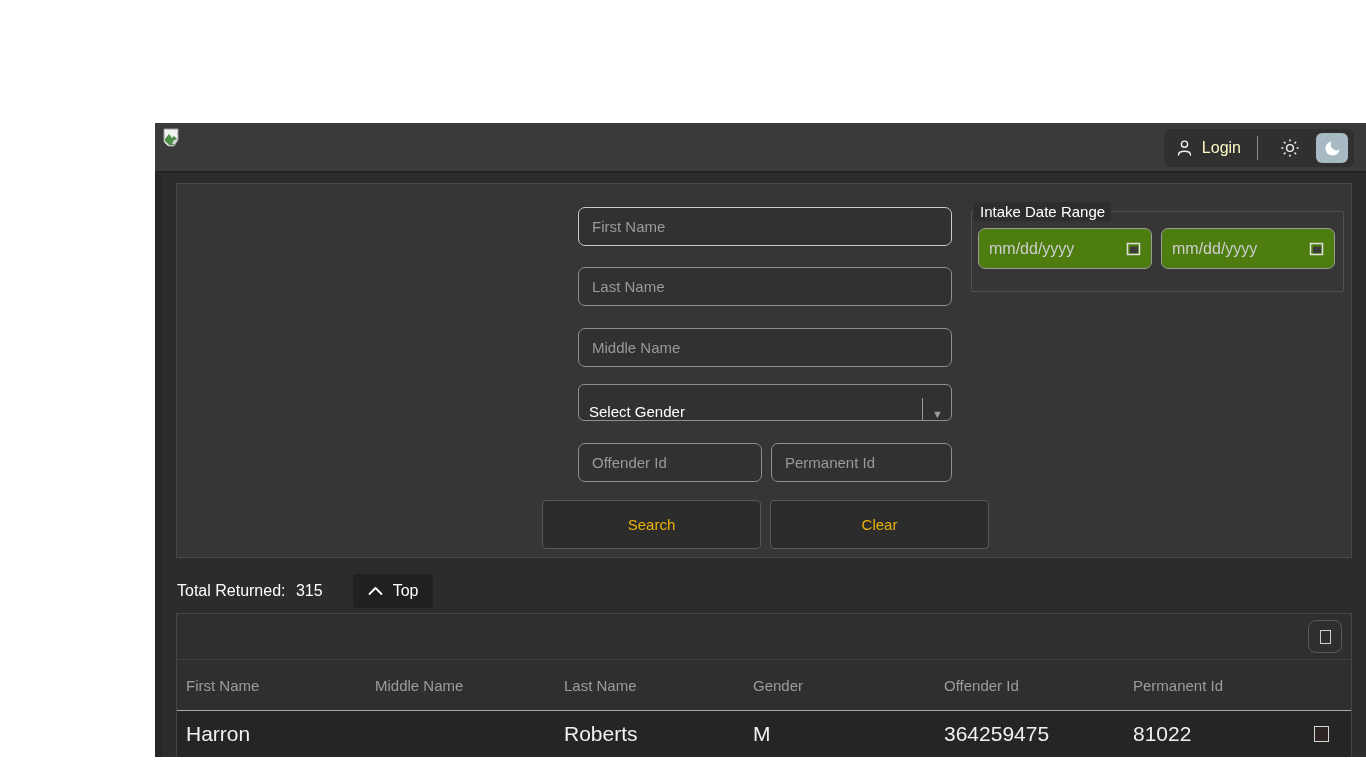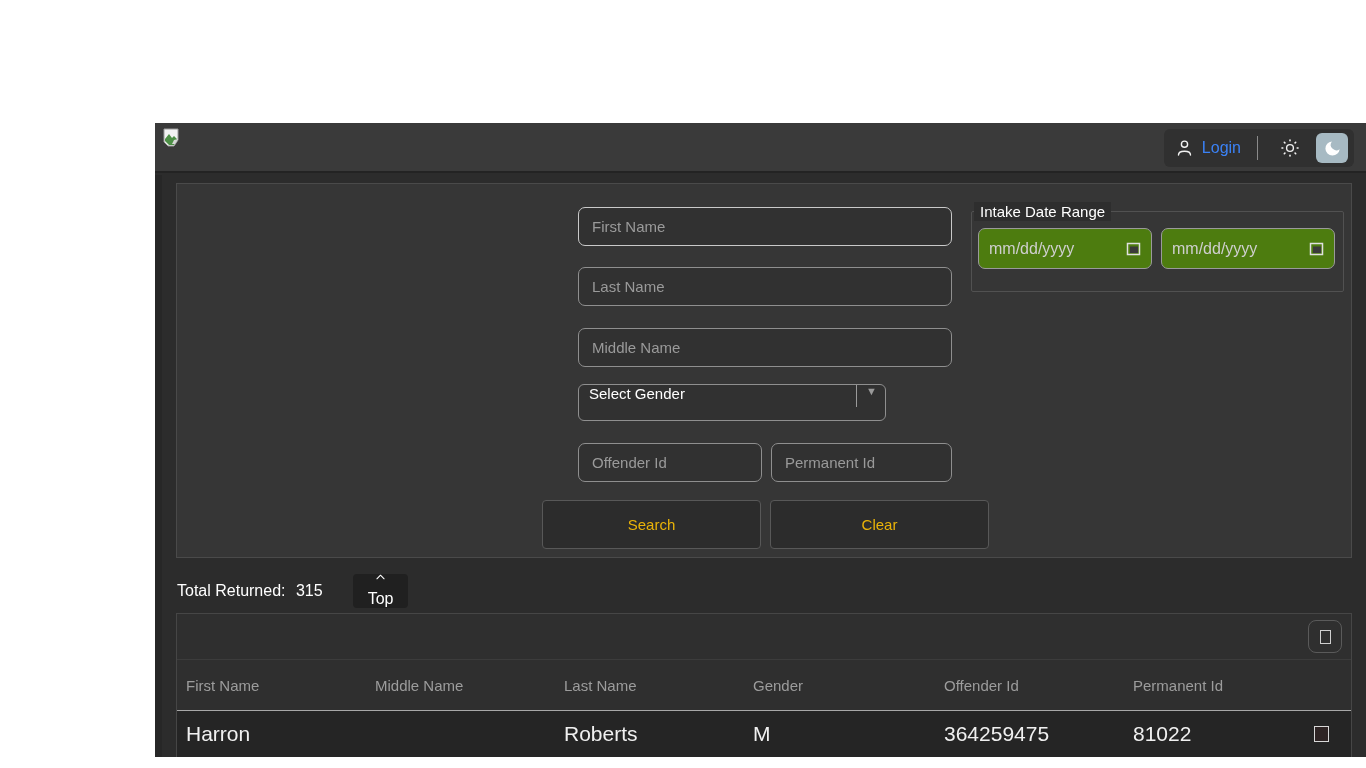--- a/index.html
+++ b/index.html
@@ -9,21 +9,21 @@
   .app { position:absolute; left:155px; top:123px; width:1211px; height:634px;
          background:#2c2c2c; }
 
   
   .topbar { position:absolute; left:0; top:0; right:0; height:50px; background:#3a3a3a;
             border-bottom:2px solid #232323; }
   .broken-img { position:absolute; left:8px; top:5px; width:17px; height:19px; }
   .topbar-controls { position:absolute; right:12px; top:6px; height:38px;
                      display:flex; align-items:center; gap:10px;
                      background:#303030; border-radius:6px; padding:0 6px 0 12px; }
-  .login-btn { display:flex; align-items:center; gap:9px; color:#3b82f6; font-size:16px;
+  .login-btn { display:flex; align-items:center; gap:9px; color:#fef9c3; font-size:16px;
                cursor:pointer; }
   .tb-divider { width:1px; height:24px; background:#8a8a8a; margin:0 6px; }
   .icon-chip { width:32px; height:30px; display:flex; align-items:center; justify-content:center;
                border-radius:6px; cursor:pointer; }
   .icon-chip.active { background:#a7bac3; }
 
   
   .left-strip { position:absolute; left:0; top:52px; bottom:0; width:7px; background:#272727; }
 
   
@@ -31,23 +31,23 @@
            background:#363636; border:1px solid #4a4a4a; }
   .tb-input { position:absolute; width:374px; height:39px; background:#313131;
               border:1px solid #8f8f8f; border-radius:7px; color:#e8e8e8;
               font-size:15px; padding:0 13px; font-family:"Liberation Sans",sans-serif; outline:none; }
   .tb-input::placeholder { color:#9a9a9a; }
   .tb-input.focused { border-color:#c9c9c9; }
   .inp-first  { left:401px; top:23px; }
   .inp-last   { left:401px; top:83px; }
   .inp-middle { left:401px; top:144px; }
 
-  .select-box { position:absolute; left:401px; top:200px; width:308px; height:37px;
+  .select-box { position:absolute; left:401px; top:200px; width:374px; height:37px;
                 background:#313131; border:1px solid #8f8f8f; border-radius:6px;
-                display:flex; align-items:flex-start; padding:0 8px 0 10px; cursor:pointer; }
+                display:flex; align-items:flex-end; padding:0 8px 0 10px; cursor:pointer; }
   .select-value { flex:1; color:#ffffff; font-size:15px; }
   .select-divider { width:1px; height:22px; background:#9a9a9a; margin-right:9px; }
   .select-caret { color:#9a9a9a; font-size:11px; }
 
   .inp-offender  { left:401px; top:259px; width:184px; }
   .inp-permanent { left:594px; top:259px; width:181px; }
 
   .btn { position:absolute; top:316px; height:49px; width:219px; background:#2c2c2c;
          border:1px solid #585858; border-radius:4px; color:#eab308; font-size:15px;
          font-family:"Liberation Sans",sans-serif; cursor:pointer; }
@@ -64,21 +64,21 @@
   .date-box input { flex:1; background:transparent; border:none; outline:none; color:#cfcfcf;
                     font-size:16px; width:100%; font-family:"Liberation Sans",sans-serif; }
   .date-box input::placeholder { color:#cfcfcf; }
 
   
   .total-bar { position:absolute; left:22px; top:451px; height:34px; display:flex;
                align-items:center; gap:30px; }
   .total-text { color:#ffffff; font-size:16px; }
   .top-btn { display:flex; align-items:center; gap:10px; background:#202020; border:none;
              border-radius:4px; height:34px; padding:0 15px; color:#ffffff; font-size:16px;
-             cursor:pointer; font-family:"Liberation Sans",sans-serif;flex-direction:column; }
+             cursor:pointer; font-family:"Liberation Sans",sans-serif; }
 
   .table-wrap { position:absolute; left:21px; top:490px; width:1176px; height:144px;
                 border:1px solid #464646; border-bottom:none; background:#2f2f2f; }
   .table-toolbar { position:relative; height:46px; border-bottom:1px solid #3c3c3c; }
   .toolbar-btn { position:absolute; right:9px; top:6px; width:34px; height:33px;
                  background:transparent; border:1px solid #5a5a5a; border-radius:8px;
                  display:flex; align-items:center; justify-content:center; cursor:pointer; }
   .square-glyph { width:11px; height:14px; border:1px solid #cfcfcf; }
 
   .grid-row { display:grid; grid-template-columns:189px 189px 189px 191px 189px 1fr;

